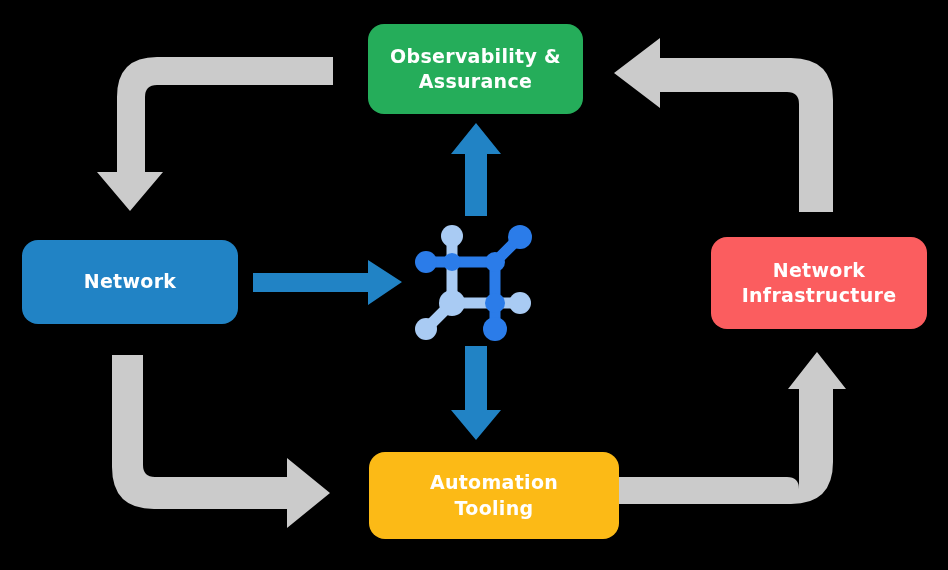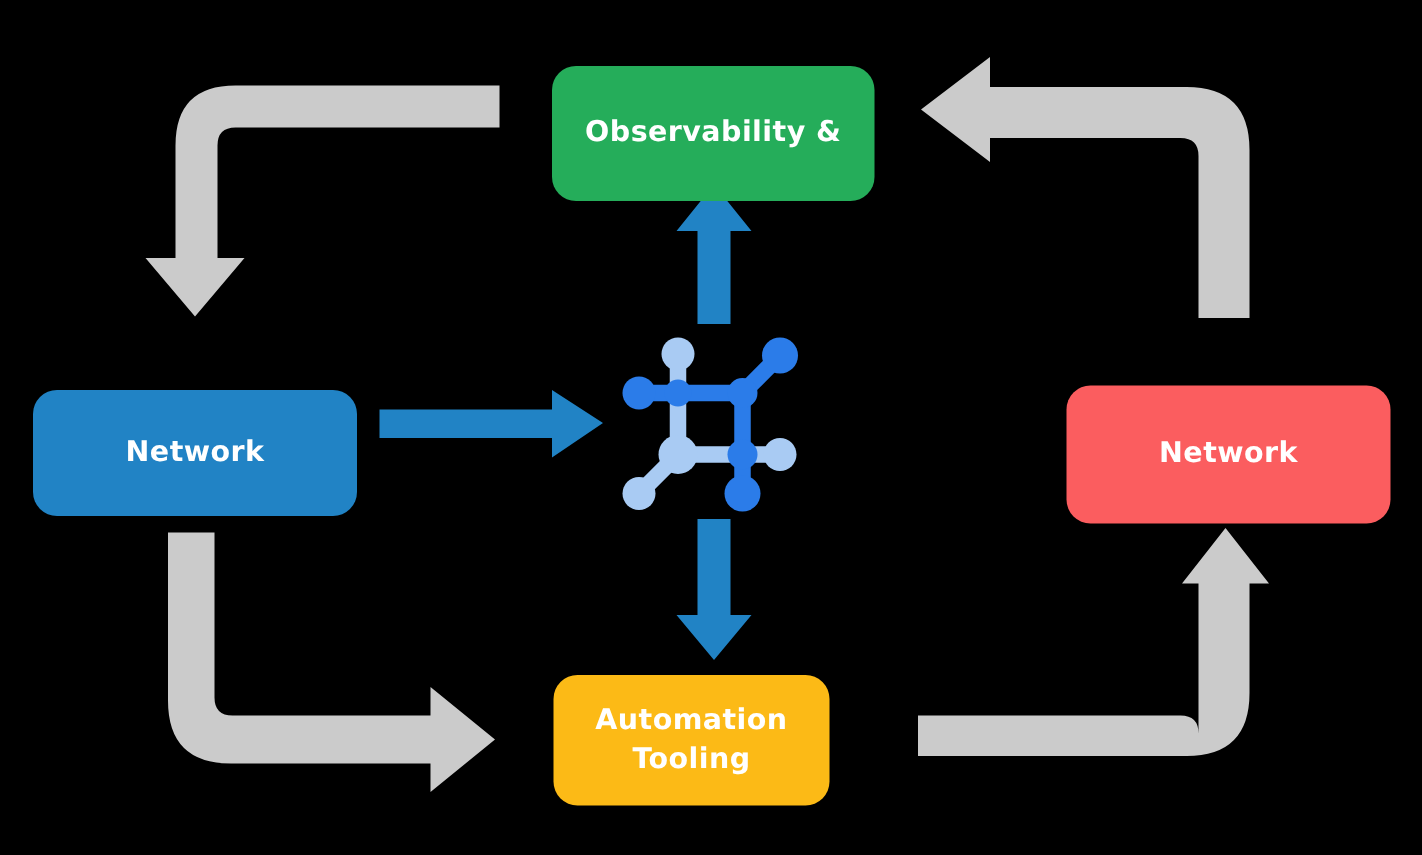--- a/index.html
+++ b/index.html
@@ -10,27 +10,27 @@
     font-family:"DejaVu Sans","Liberation Sans",sans-serif;
   }
   .layer{position:absolute;left:0;top:0;}
   .node{
     position:absolute;
     border-radius:16px;
     display:flex;flex-direction:column;
     align-items:center;justify-content:center;
     color:#fff;
     font-size:19px;font-weight:600;letter-spacing:.3px;
-    line-height:1.32;text-align:center;margin-top:20px;
+    line-height:1.32;text-align:center;
   }
   .node span{display:block;}
   .node-observability{left:368px;top:24px;width:215px;height:90px;}
   .node-operations{left:22px;top:240px;width:216px;height:84px;}
   .node-infrastructure{left:711px;top:237px;width:216px;height:92px;}
-  .node-automation{left:369px;top:430px;width:184px;height:87px;}
+  .node-automation{left:369px;top:452px;width:250px;height:87px;}
 </style>
 </head>
 <body>
 
 <div class="canvas" style="background-color: rgb(0, 0, 0);">
 
   <svg class="layer" width="948" height="570" viewBox="0 0 948 570">
 
     <path d="M333,57 L157,57 Q117,57 117,97 L117,172 L97,172 L130,211 L163,172 L145,172 L145,97 Q145,85 157,85 L333,85 Z" fill="#CBCBCB"></path>
     <path d="M833,212 L833,100 Q833,58 791,58 L660,58 L660,38 L614,73 L660,108 L660,92 L787,92 Q799,92 799,104 L799,212 Z" fill="#CBCBCB"></path>
@@ -64,28 +64,30 @@
         <circle cx="495" cy="329" r="12"></circle>
         <circle cx="495" cy="262" r="10"></circle>
         <circle cx="495" cy="303" r="10"></circle>
         <circle cx="452" cy="262" r="9"></circle>
       </g>
     </g>
   </svg>
 
   <div class="node node-observability" style="background-color: rgb(37, 173, 90);">
     <span>Observability &amp;</span>
+    <span>Assurance</span>
   </div>
 
   <div class="node node-operations" style="background-color: rgb(33, 131, 197);">
     <span>Network</span>
   </div>
 
   <div class="node node-infrastructure" style="background-color: rgb(251, 93, 95);">
     <span>Network</span>
+    <span>Infrastructure</span>
   </div>
 
   <div class="node node-automation" style="background-color: rgb(252, 186, 22);">
     <span>Automation</span>
     <span>Tooling</span>
   </div>
 
 </div>
 
 </body></html>

